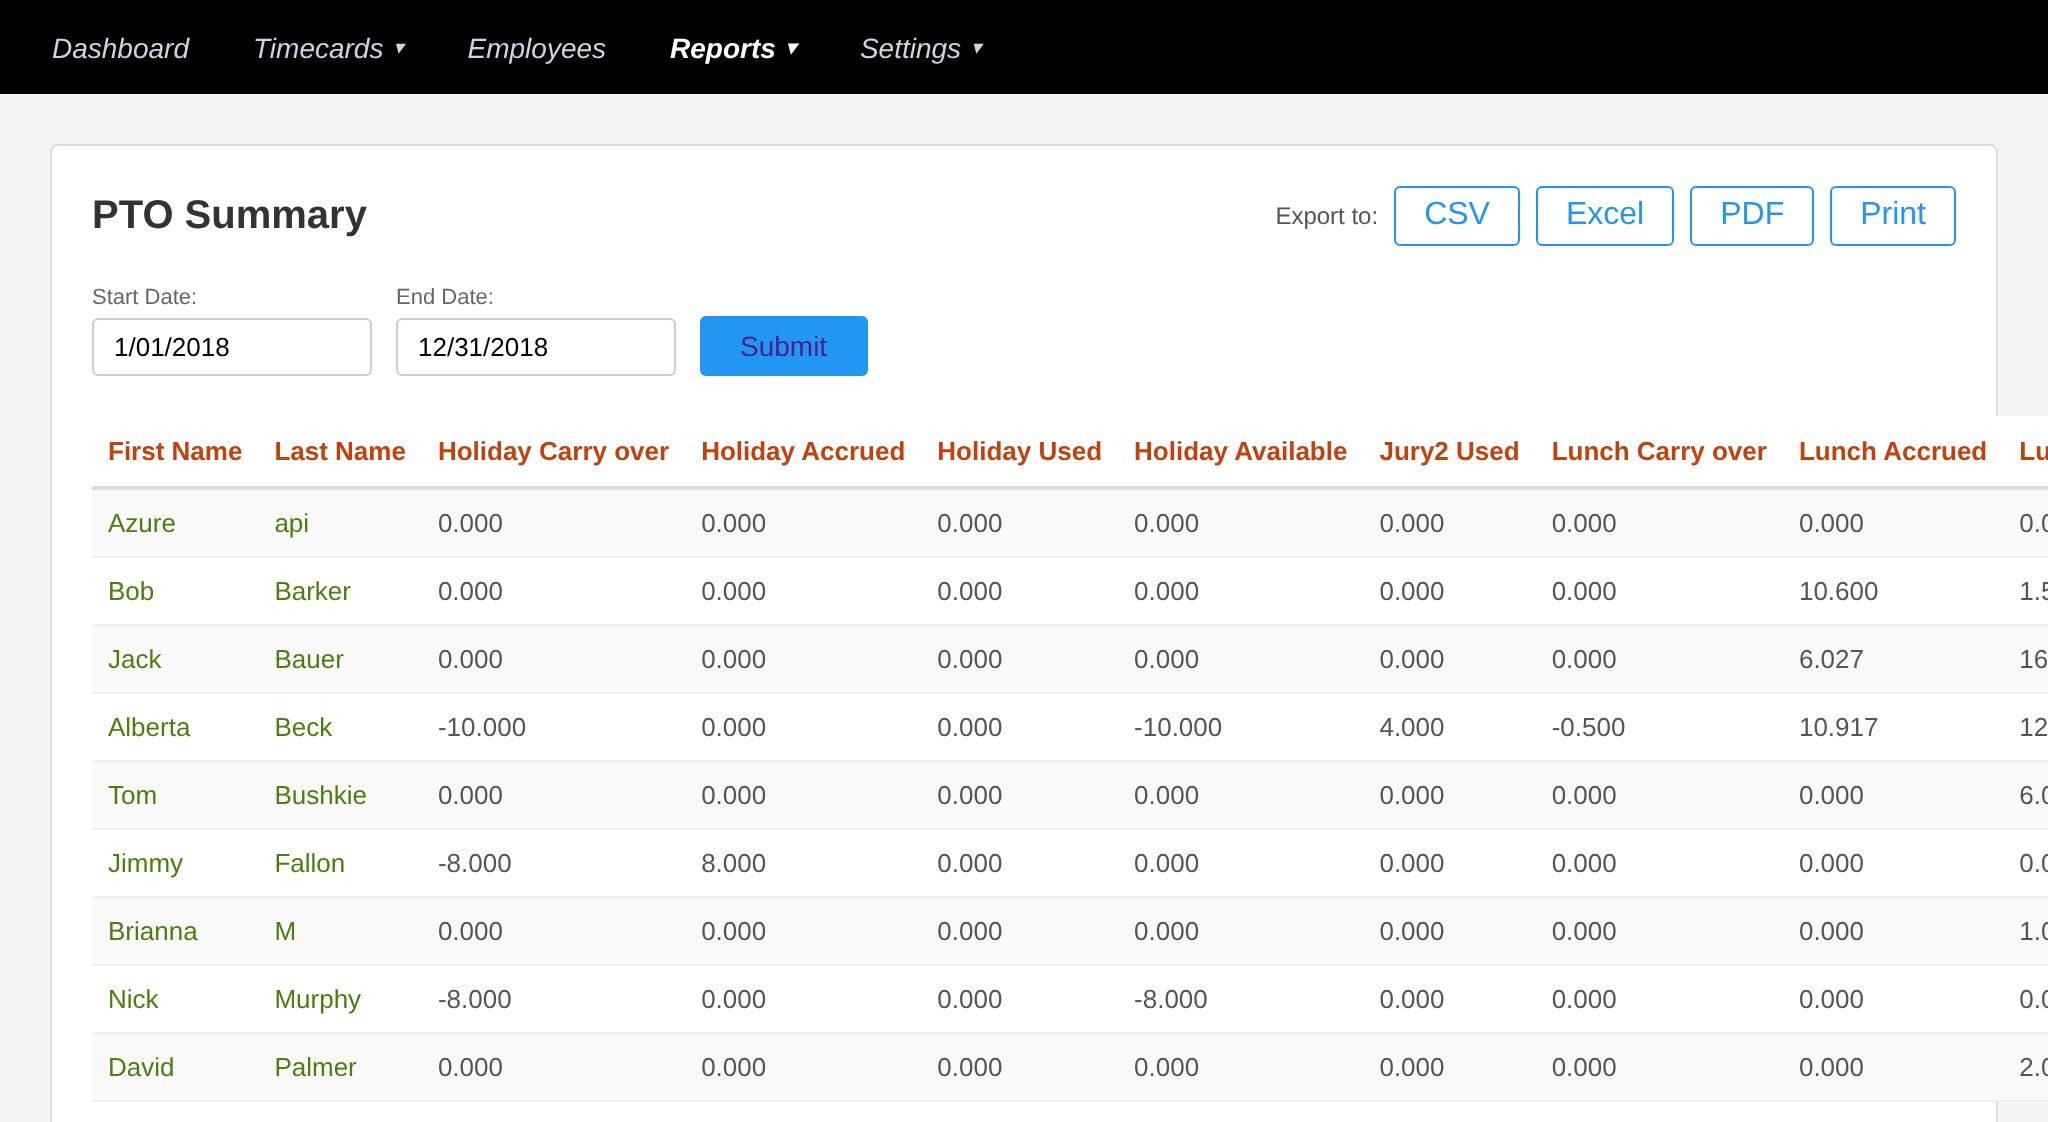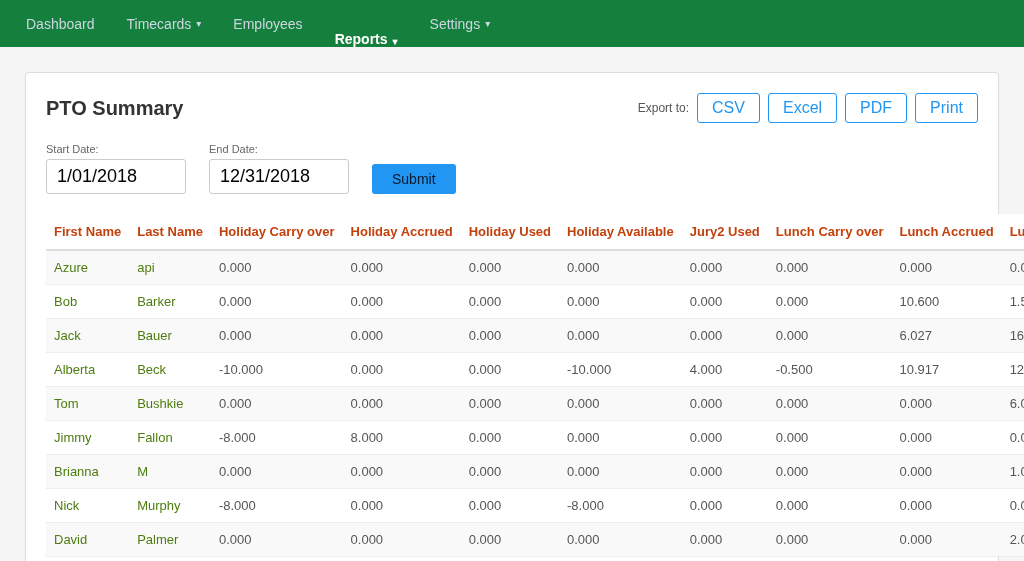--- a/index.html
+++ b/index.html
@@ -1,36 +1,37 @@
 <!DOCTYPE html>
 <html><head>
   <meta charset="utf-8">
   <style>
     * { box-sizing: border-box; margin: 0; padding: 0; }
     body { font-family: -apple-system, BlinkMacSystemFont, 'Segoe UI', Arial, sans-serif; font-size: 13px; background: #f5f5f5; }
 
     
     nav {
-      background: #15803d;
+      background: #000000;
       display: flex;
       align-items: center;
       height: 47px;
       padding: 0 10px;
+      font-style: italic;
     }
     .nav-item {
       color: #cdd6e0;
       padding: 0 16px;
       height: 47px;
       display: flex;
       align-items: center;
       cursor: pointer;
       font-size: 14px;
       gap: 5px;
     }
-    .nav-item.active { color: #fff; font-weight: 600; align-items: flex-end; }
+    .nav-item.active { color: #fff; font-weight: 600; }
     .nav-chevron { font-size: 10px; }
 
     
     .main-content {
       background: #fff;
       margin: 25px;
       border: 1px solid #ddd;
       border-radius: 4px;
       padding: 20px;
     }
@@ -63,42 +64,42 @@
       padding: 5px 14px;
       border-radius: 3px;
       cursor: pointer;
       font-size: 16px;
     }
 
     
     .filter-row {
       display: flex;
       align-items: flex-end;
-      gap: 23px;
+      gap: 12px;
       margin-bottom: 20px;
     }
     .field-group {
       display: flex;
       flex-direction: column;
       gap: 4px;
     }
     .field-label {
       font-size: 11px;
       color: #666;
     }
     .date-input {
       border: 1px solid #ccc;
       border-radius: 3px;
       padding: 6px 10px;
-      font-size: 18px;
+      font-size: 13px;
       width: 140px;
     }
     .submit-btn {
       background: #2196f3;
-      color: #0f172a;
+      color: #4c1d95;
       border: none;
       border-radius: 3px;
       padding: 7px 20px;
       cursor: pointer;
       font-size: 14px;
       font-weight: 500;
     }
 
     
     table {

